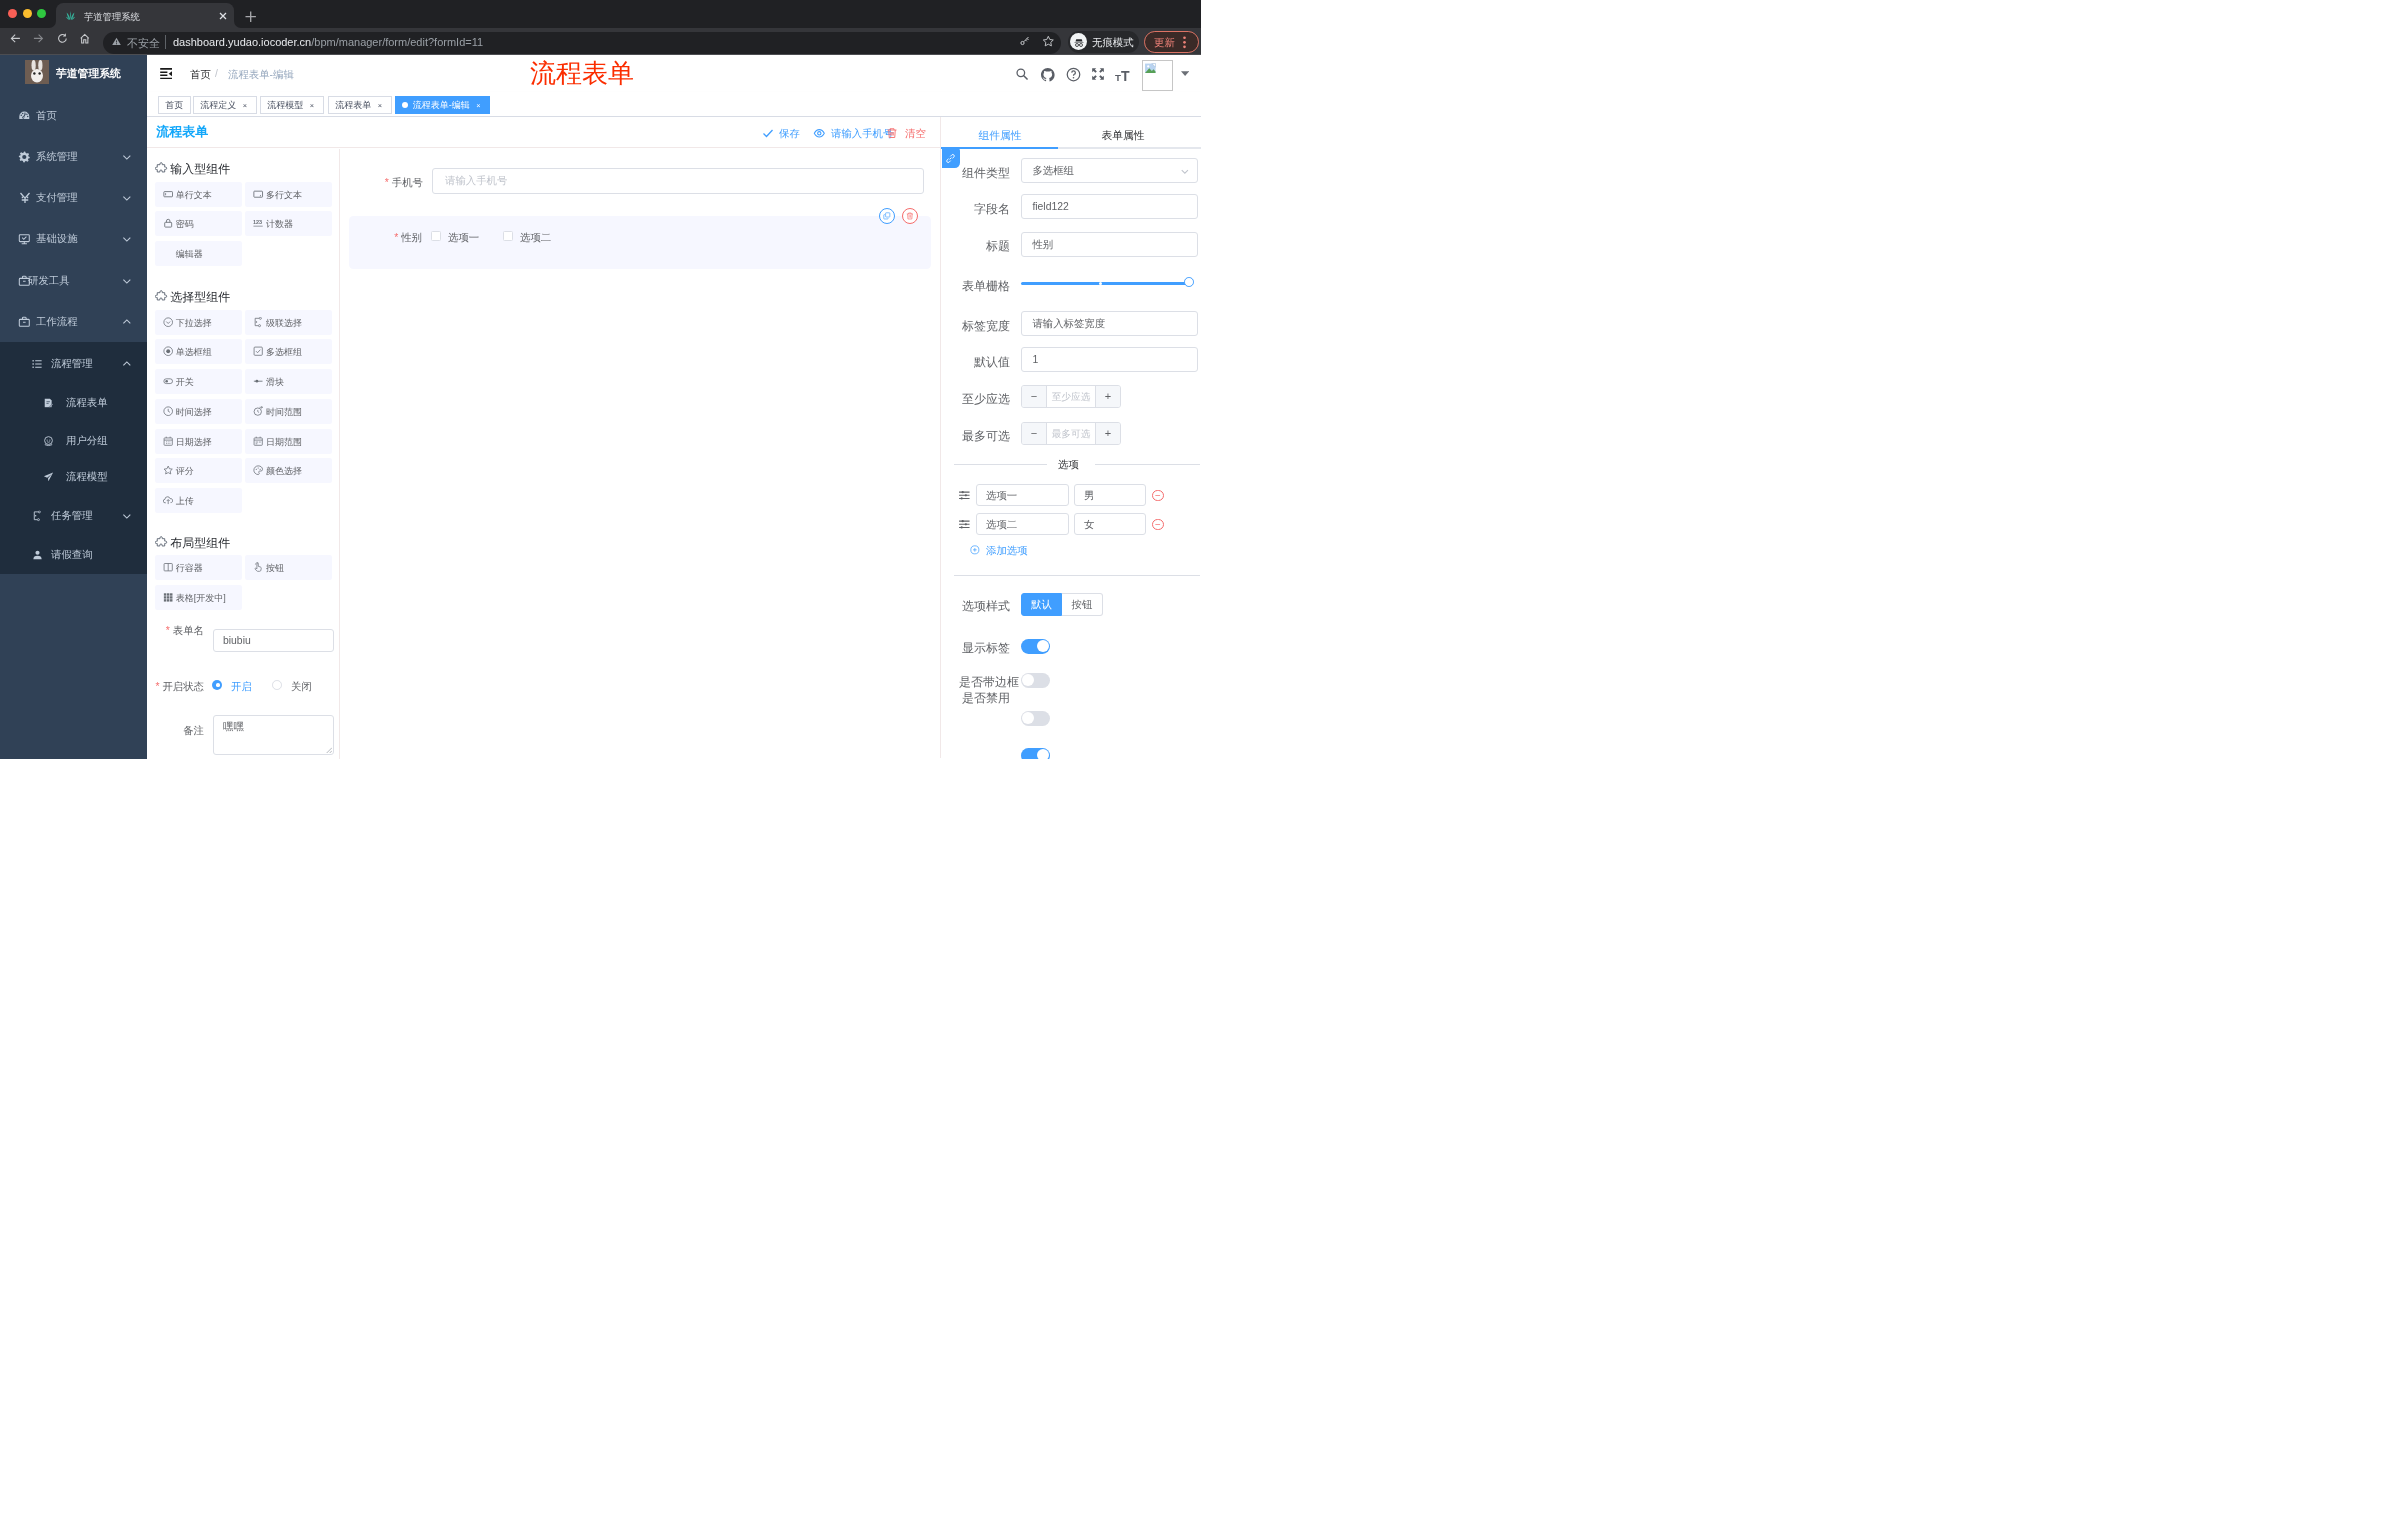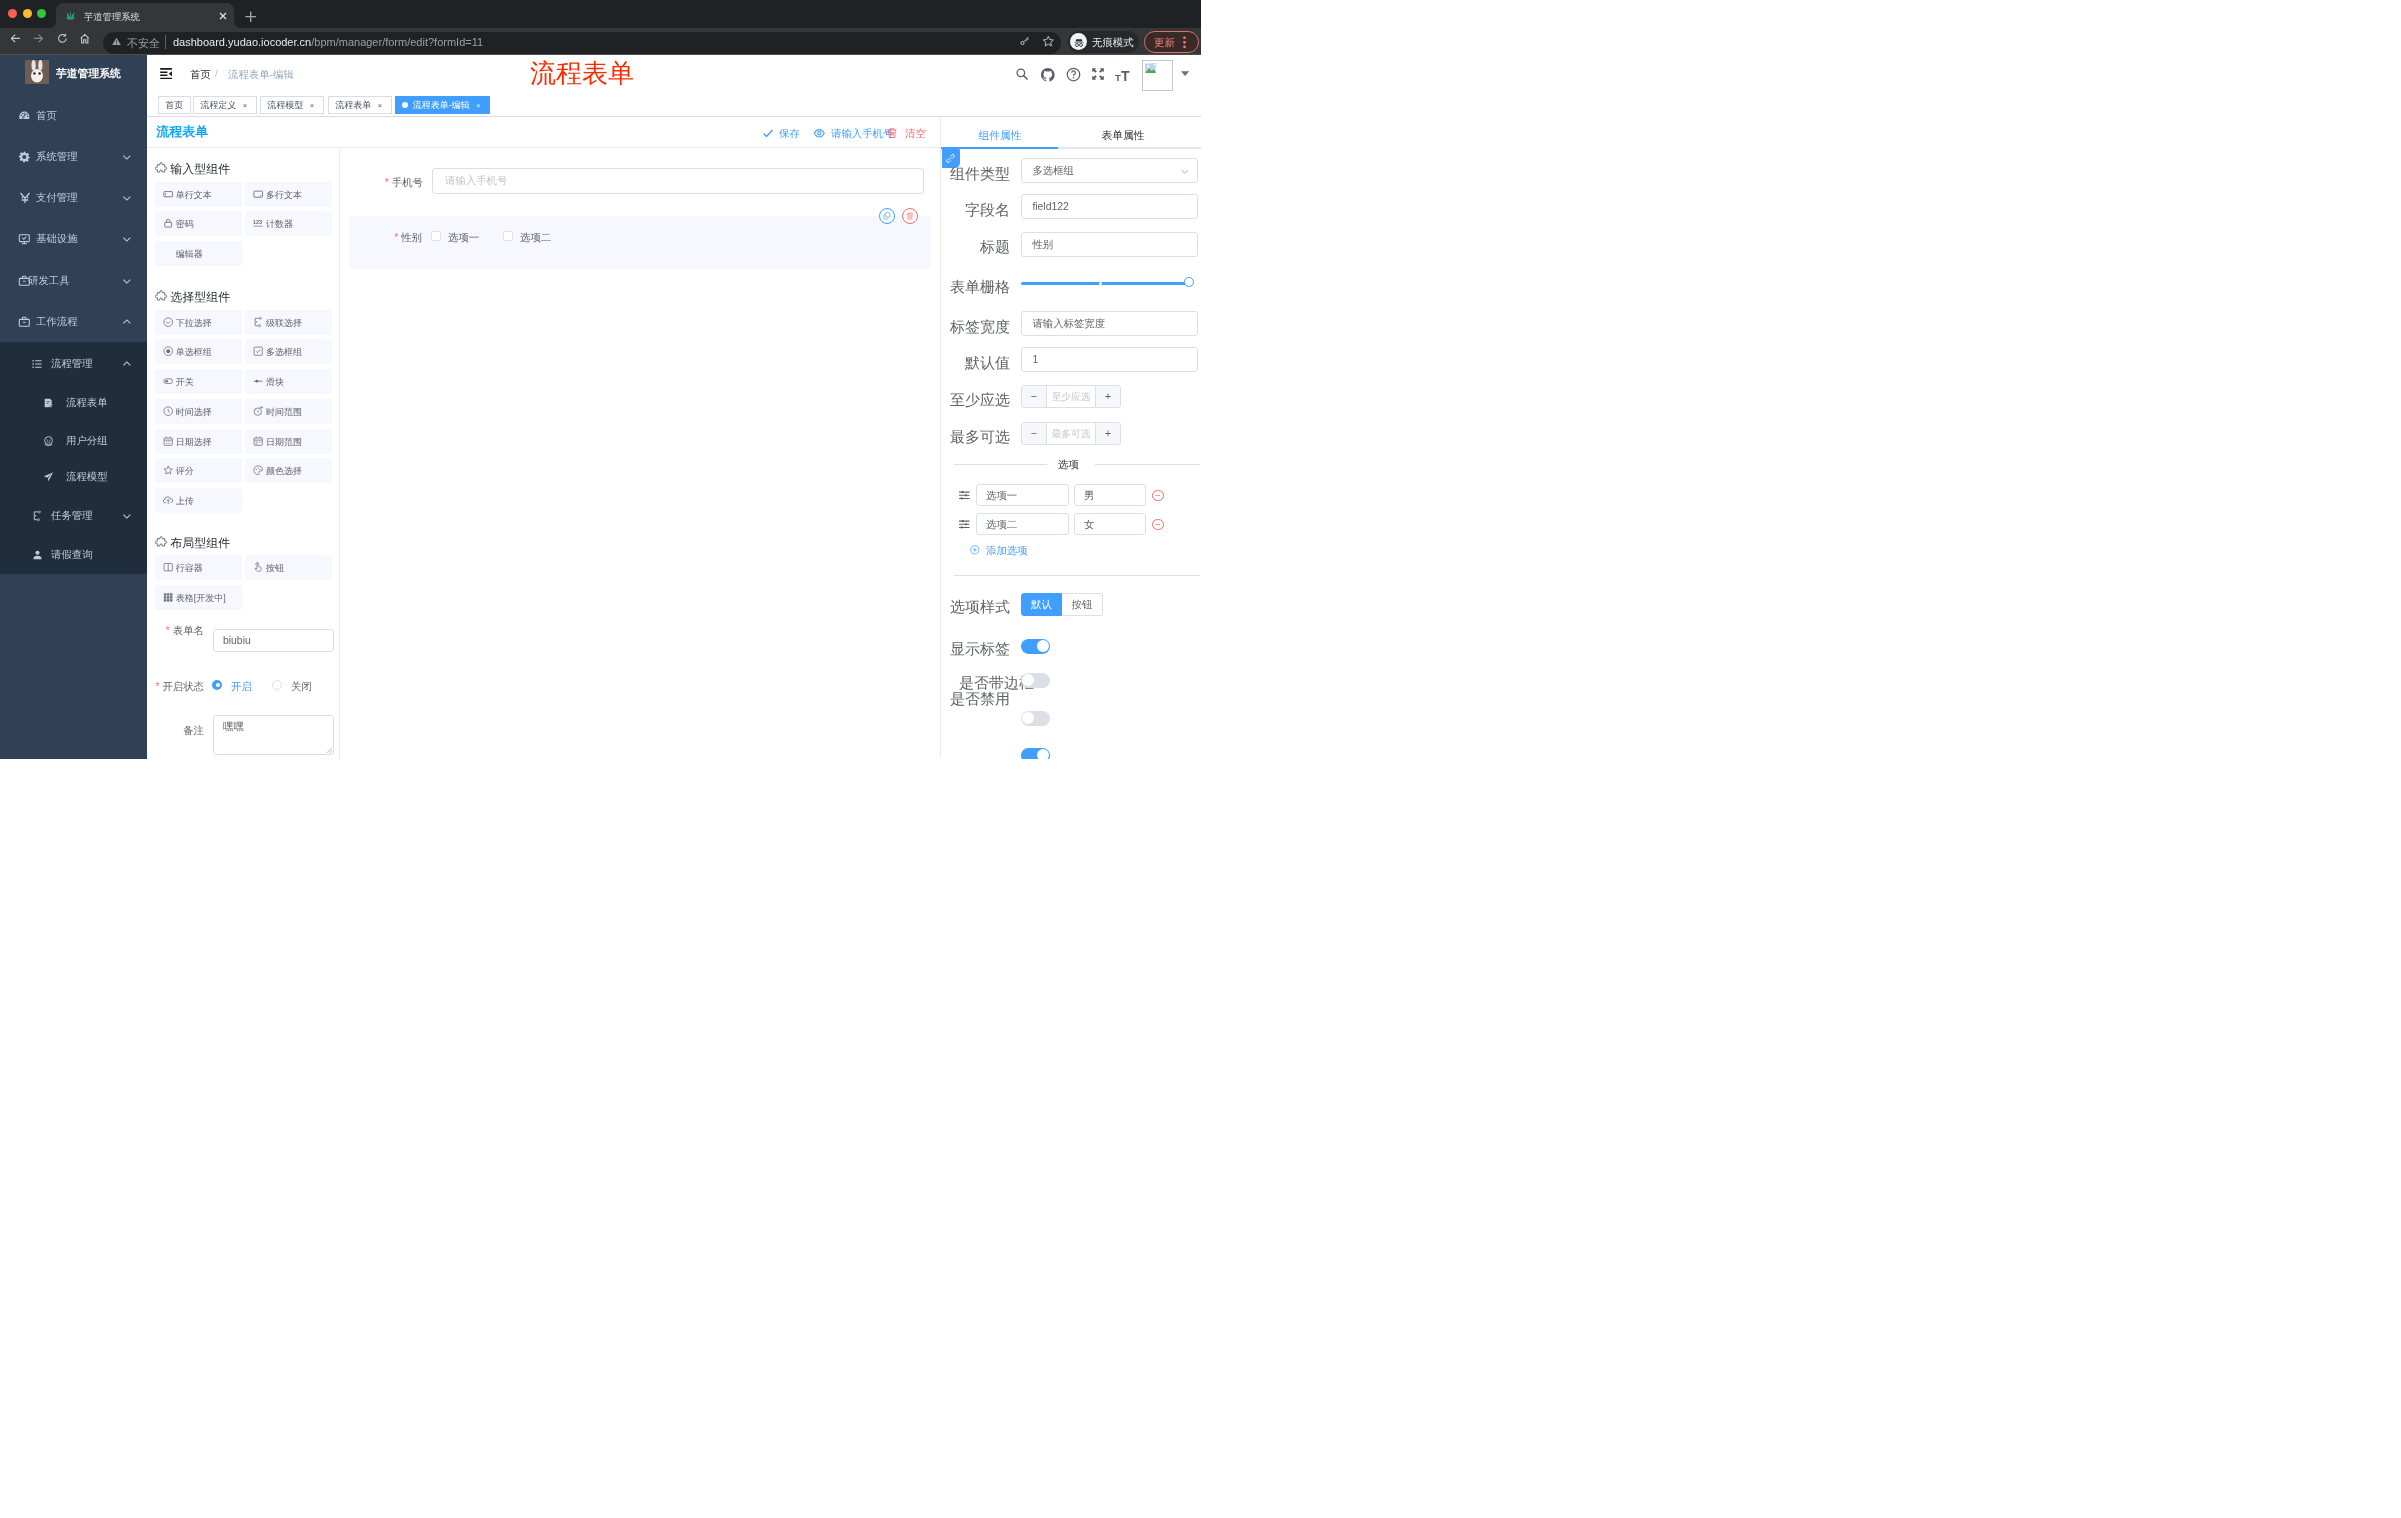--- a/index.html
+++ b/index.html
@@ -66,21 +66,21 @@
   .star { color:#f56c6c; margin-right:3px; }
   
   #canvas { left:340px; top:94px; width:599px; height:610px; background:#fff; }
   #selitem { left:9px; top:67px; width:582px; height:53px; background:#f6f7ff; border-radius:4.5px; }
   .circbtn { position:absolute; width:16px; height:16px; border-radius:50%; background:#fff; }
   
   #rpanel { left:940px; top:62px; width:261px; height:641px; background:#fff; border-left:0.7px solid #f1e8e8; }
   .rtab { position:absolute; top:4.5px; width:130px; height:30px; line-height:27px; text-align:center; font-size:10.8px; }
   #rtabline { left:0; top:30px; width:261px; height:1.5px; background:#e4e7ed; }
   #rtabactive { left:0; top:30px; width:117px; height:1.5px; background:#409eff; }
-  .rlabel { position:absolute; font-size:15px; color:#606266; text-align:right; right:191px; }
+  .rlabel { position:absolute; font-size:12px; color:#606266; text-align:right; right:191px; }
   .rinput { position:absolute; left:80px; width:177px; height:25px; border:0.7px solid #dcdfe6; border-radius:3px; font-size:10.4px; color:#606266; background:#fff; }
   .sw { position:absolute; left:80px; width:29px; height:14.5px; border-radius:7.4px; }
   .sw .knob { position:absolute; top:1.1px; width:12.3px; height:12.3px; border-radius:50%; background:#fff; }
   .sw.on { background:#409eff; } .sw.on .knob { right:1.1px; }
   .sw.off { background:#dcdfe6; } .sw.off .knob { left:1.1px; }
   .stepper { width:100px; height:23px; border:0.7px solid #dcdfe6; border-radius:3px; background:#fff; overflow:hidden; }
   .stepper .sminus,.stepper .splus { position:absolute; top:0; width:25px; height:21.5px; background:#f5f7fa; color:#606266; text-align:center; line-height:21px; font-size:11px; }
   .stepper .sminus { left:0; border-right:0.7px solid #dcdfe6; }
   .stepper .splus { right:0; border-left:0.7px solid #dcdfe6; }
   .stepper .sval { position:absolute; left:26px; right:26px; top:0; height:21.5px; text-align:center; line-height:21.5px; font-size:9.7px; }

